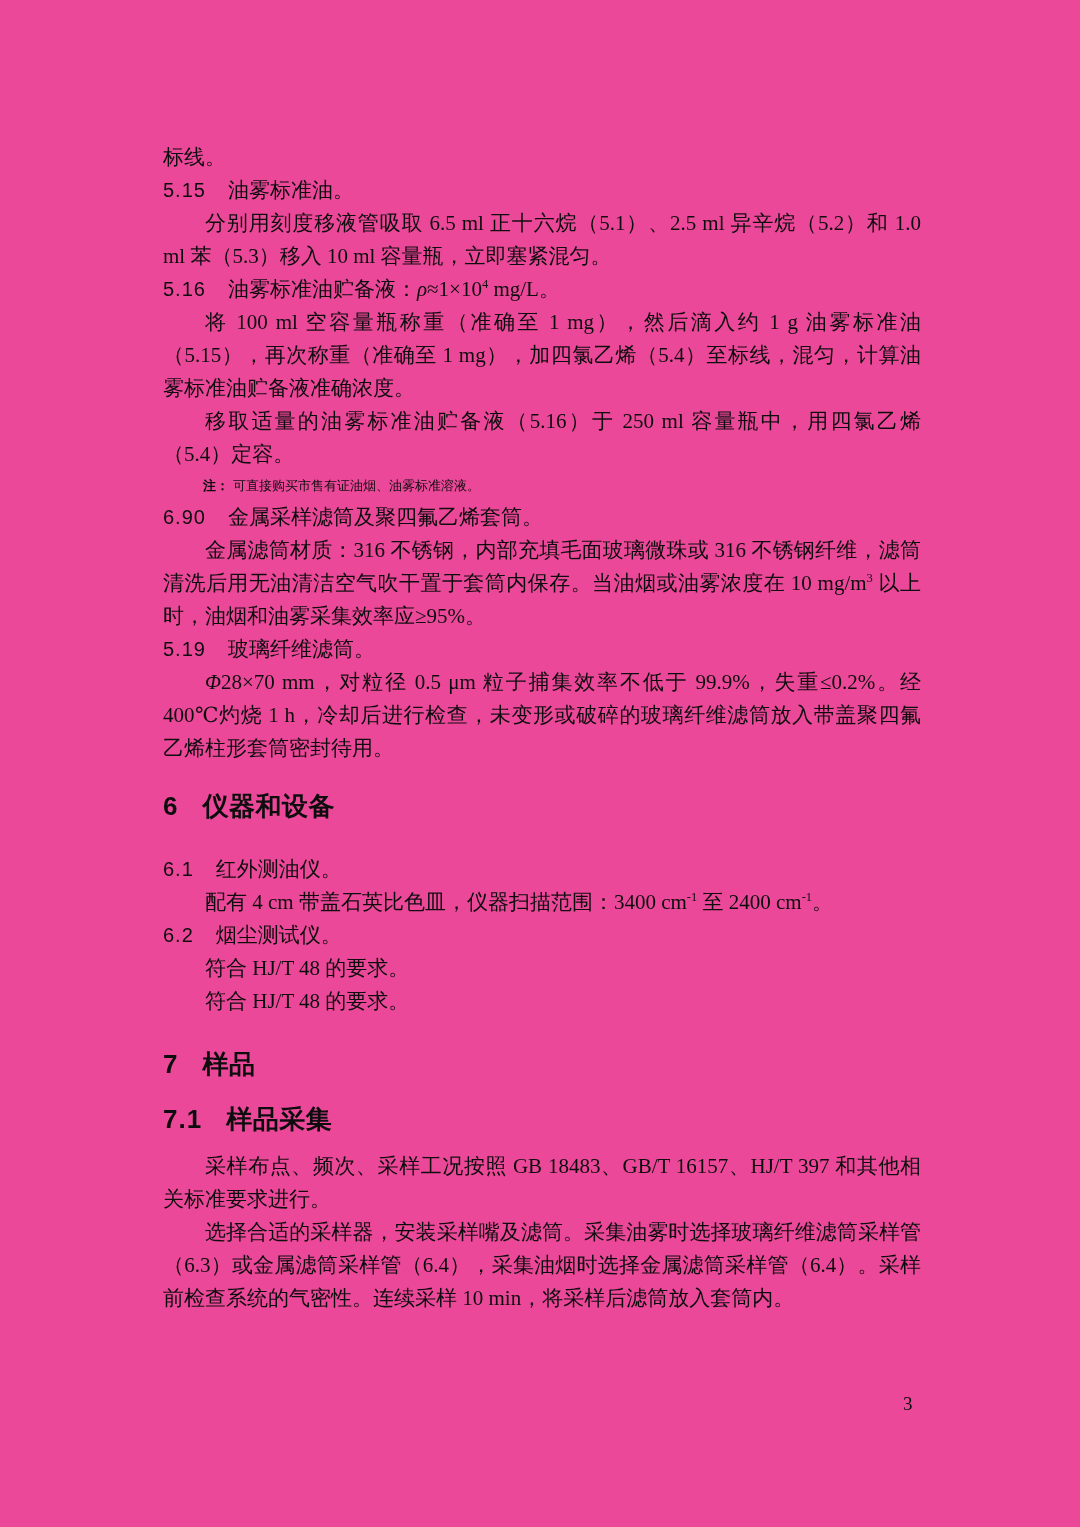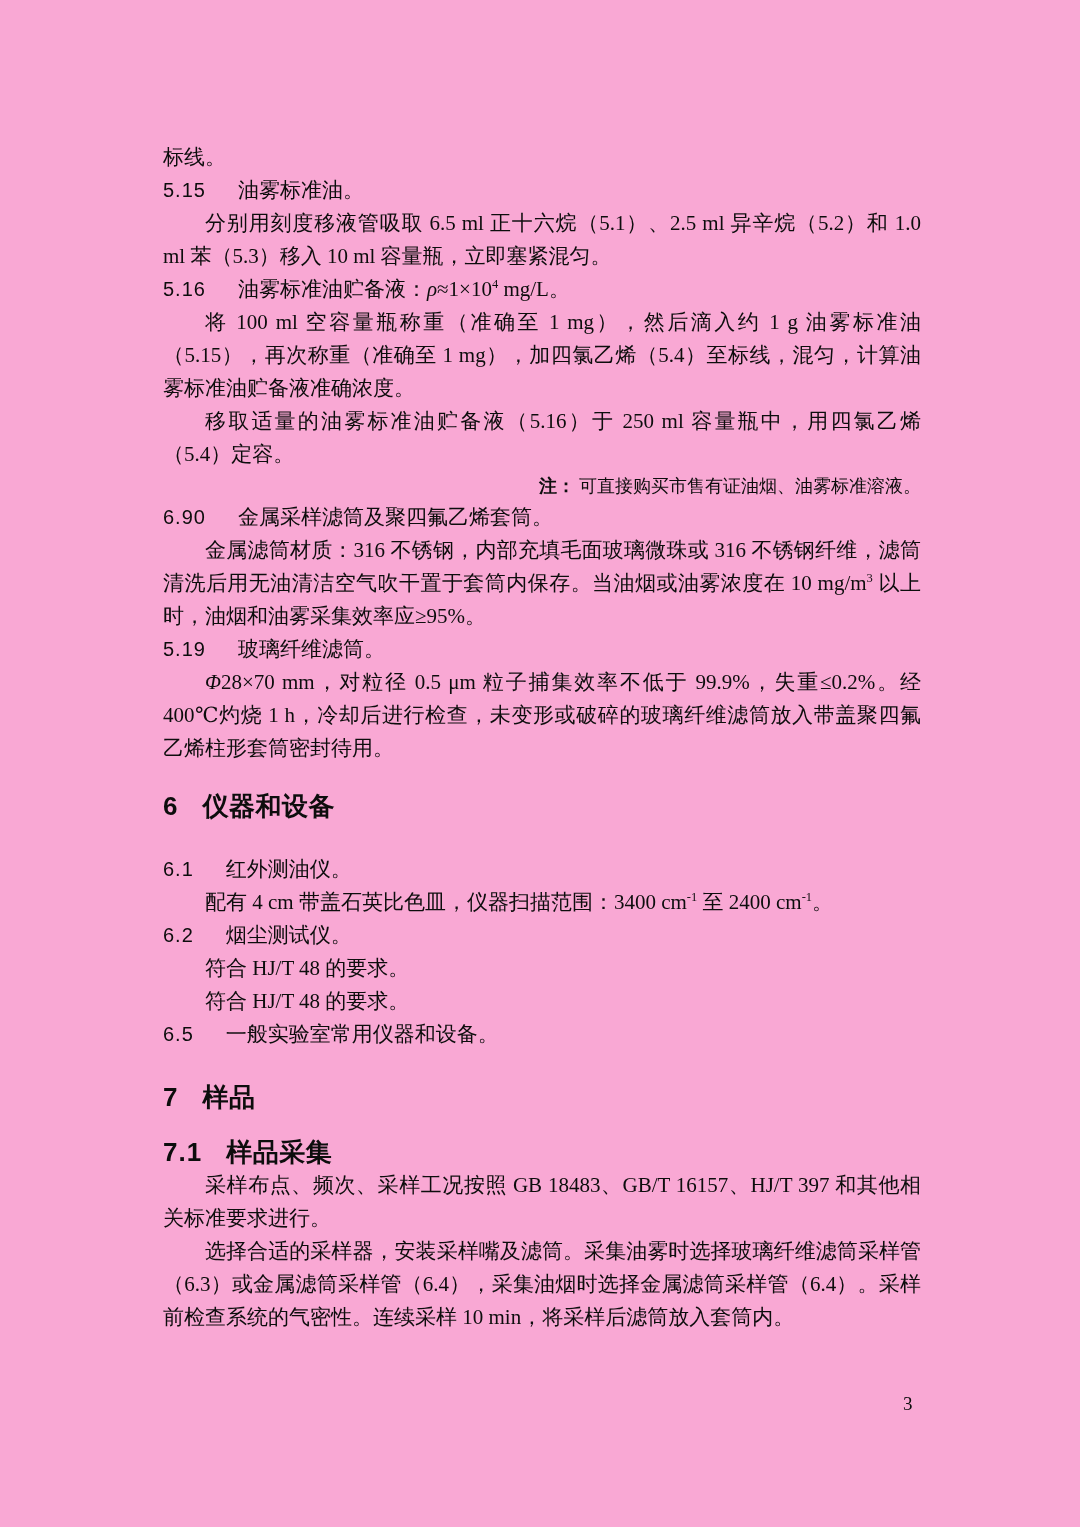--- a/index.html
+++ b/index.html
@@ -1,60 +1,60 @@
 <!DOCTYPE html>
 <html lang="zh"><head>
 <meta charset="utf-8">
 <style>
   html, body { margin: 0; padding: 0; background: #ffffff; }
   .page {
     position: relative;
     width: 1080px;
     height: 1527px;
-    background: #f9a8d4;
+    background: #ec4899;
     color: #0d0d0d;
     font-family: "Liberation Serif", "DejaVu Serif", serif;
     overflow: hidden;
   }
   .content {
     position: absolute;
     left: 163px;
     top: 141px;
     width: 758px;
   }
   .content p {
     margin: 0;
     font-size: 21px;
     line-height: 33px;
     text-align: justify;
   }
   p.ind { text-indent: 2em; }
   .cnum {
     font-family: "Liberation Sans", "DejaVu Sans", sans-serif;
     font-size: 20px;
-    margin-right: 32px;
+    margin-right: 22px;
     letter-spacing: 1px;
   }
   .heading {
     margin: 0;
     font-family: "Liberation Sans", "DejaVu Sans", sans-serif;
     font-weight: bold;
     font-size: 26px;
     line-height: 33px;
     letter-spacing: 0.5px;
   }
   .hnum { margin-right: 24px; letter-spacing: 1px; }
   .h6 { margin-top: 25px; margin-bottom: 30px; }
   .h7 { margin-top: 30px; }
-  .h71 { margin-top: 22px; margin-bottom: 0; }
+  .h71 { margin-top: 22px; margin-bottom: 14px; }
   p.note {
-    font-size: 18px;
+    font-size: 13px;
     line-height: 30px;
     padding-left: 40px;
-    text-align: right;
+    text-align: left;
   }
   .nlabel { font-weight: bold; margin-right: 4px; }
   sup {
     font-size: 12.5px;
     line-height: 0;
     vertical-align: super;
   }
   i.var { font-style: italic; font-family: "Liberation Serif", "DejaVu Serif", serif; }
   .pagenum {
     position: absolute;
@@ -101,21 +101,20 @@
     <p class="ind"><span>配有 4 cm 带盖石英比色皿，仪器扫描范围：3400 cm</span><sup>-1</sup><span> 至 2400 cm</span><sup>-1</sup><span>。</span></p>
 
     <p><span class="cnum">6.2</span><span>烟尘测试仪。</span></p>
 
     <p class="ind">符合 HJ/T 48 的要求。</p>
 
 
     <p class="ind">符合 HJ/T 48 的要求。</p>
 
 
-    <p><span class="cnum">6.5</span><span>一般实验室常用仪器和设备。</span></p>
 
     <h2 class="heading h7"><span class="hnum">7</span><span>样品</span></h2>
 
     <h3 class="heading h71"><span class="hnum">7.1</span><span>样品采集</span></h3>
 
     <p class="ind">采样布点、频次、采样工况按照 GB 18483、GB/T 16157、HJ/T 397 和其他相关标准要求进行。</p>
 
     <p class="ind">选择合适的采样器，安装采样嘴及滤筒。采集油雾时选择玻璃纤维滤筒采样管（6.3）或金属滤筒采样管（6.4），采集油烟时选择金属滤筒采样管（6.4）。采样前检查系统的气密性。连续采样 10 min，将采样后滤筒放入套筒内。</p>
 
   </main>

